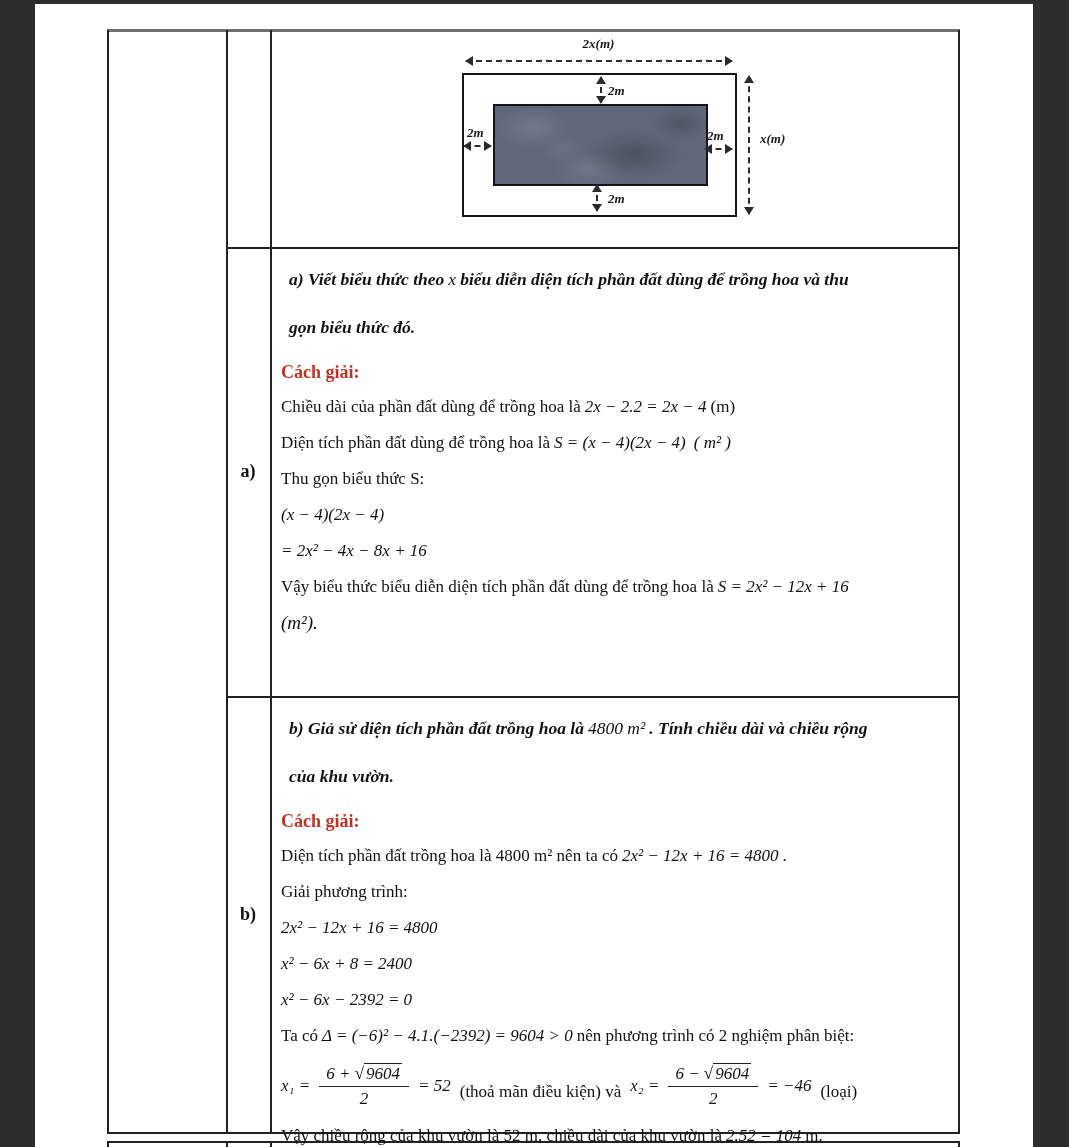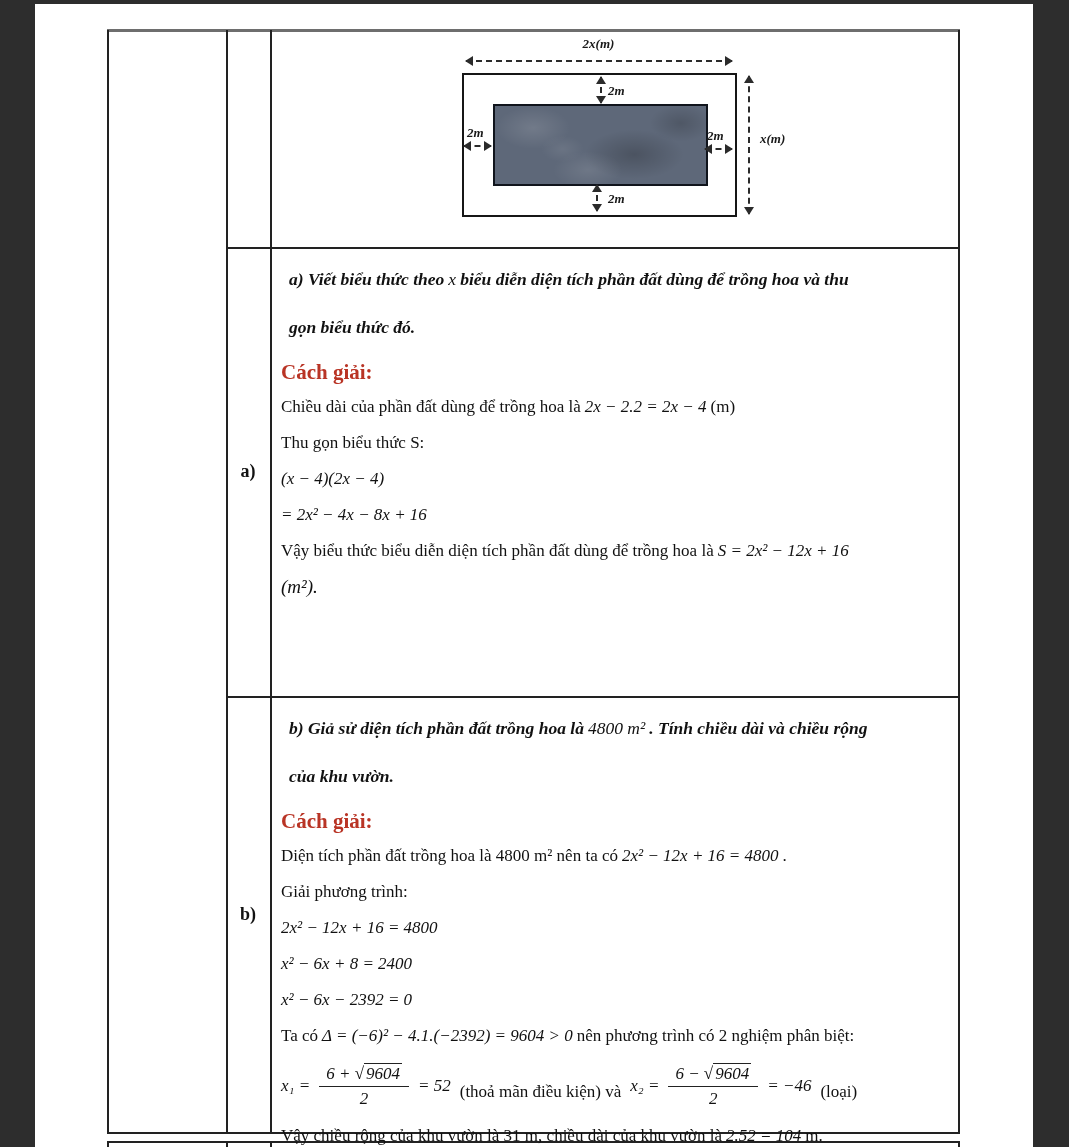--- a/index.html
+++ b/index.html
@@ -18,21 +18,21 @@
   .row-label{
     position:absolute;display:flex;align-items:center;justify-content:center;
     font-weight:bold;font-size:18px;
   }
 
   
   .content{position:absolute;white-space:nowrap;}
   .ln{margin:0;line-height:36px;font-size:17px;}
   .stmt{margin:8px;line-height:40px;font-size:17.5px;font-weight:bold;font-style:italic;}
   .stmt .math-seg{font-weight:normal;}
-  .heading{margin:0;line-height:34px;font-size:21px;font-weight:bold;color:#b93425;}
+  .heading{margin:0;line-height:34px;font-size:18px;font-weight:bold;color:#b93425;}
   .math-seg{font-style:italic;padding:0 4px;}
   .pre-seg,.post-seg{font-style:normal;}
 
   
   .roots-line{display:flex;align-items:center;gap:9px;height:64px;font-size:17px;font-style:italic;white-space:nowrap;margin:0;}
   .frac{display:inline-flex;flex-direction:column;text-align:center;line-height:1.25;}
   .fnum{display:block;border-bottom:1.6px solid #222;padding:0 7px 2px;}
   .fden{display:block;padding-top:1px;}
   .rad{border-top:1.6px solid #222;padding:0 2px;}
   .note-seg{font-style:normal;margin-top:12px;}
@@ -114,20 +114,21 @@
 </div>
 
 <div class="content" style="left:281px;top:251px;width:672px;">
   <p class="stmt">
     <span class="pre-seg" style="font-style:italic;">a) Viết biểu thức theo</span><span class="math-seg">x</span><span class="pre-seg" style="font-style:italic;">biểu diễn diện tích phần đất dùng để trồng hoa và thu</span>
   </p>
   <p class="stmt">gọn biểu thức đó.</p>
   <p class="heading">Cách giải:</p>
 
   <p class="ln"><span class="pre-seg">Chiều dài của phần đất dùng để trồng hoa là</span><span class="math-seg">2x − 2.2 = 2x − 4</span><span class="post-seg">(m)</span></p>
+  <p class="ln"><span class="pre-seg">Diện tích phần đất dùng để trồng hoa là</span><span class="math-seg">S = (x − 4)(2x − 4)</span><span class="math-seg">( m² )</span></p>
   <p class="ln"><span class="pre-seg">Thu gọn biểu thức S:</span></p>
   <p class="ln"><span class="math-seg" style="padding-left:0;">(x − 4)(2x − 4)</span></p>
   <p class="ln"><span class="math-seg" style="padding-left:0;">= 2x² − 4x − 8x + 16</span></p>
   <p class="ln"><span class="pre-seg">Vậy biểu thức biểu diễn diện tích phần đất dùng để trồng hoa là</span><span class="math-seg">S = 2x² − 12x + 16</span></p>
   <p class="ln" style="font-size:19px;"><span class="math-seg" style="padding-left:0;">(m²).</span></p>
 </div>
 
 <div class="content" style="left:281px;top:700px;width:672px;">
   <p class="stmt">
     <span class="pre-seg" style="font-style:italic;">b) Giả sử diện tích phần đất trồng hoa là</span><span class="math-seg">4800 m²</span><span class="pre-seg" style="font-style:italic;">. Tính chiều dài và chiều rộng</span>
@@ -152,14 +153,14 @@
     <span class="note-seg">(thoả mãn điều kiện) và</span>
     <span>x₂ =</span>
     <span class="frac">
       <span class="fnum"><span>6 − √</span><span class="rad">9604</span></span>
       <span class="fden">2</span>
     </span>
     <span>= −46</span>
     <span class="note-seg">(loại)</span>
   </p>
 
-  <p class="ln"><span class="pre-seg">Vậy chiều rộng của khu vườn là 31 m, chiều dài của khu vườn là</span><span class="math-seg">2.52 = 104</span><span class="post-seg">m.</span></p>
+  <p class="ln"><span class="pre-seg">Vậy chiều rộng của khu vườn là 52 m, chiều dài của khu vườn là</span><span class="math-seg">2.52 = 104</span><span class="post-seg">m.</span></p>
 </div>
 
 </body></html>

